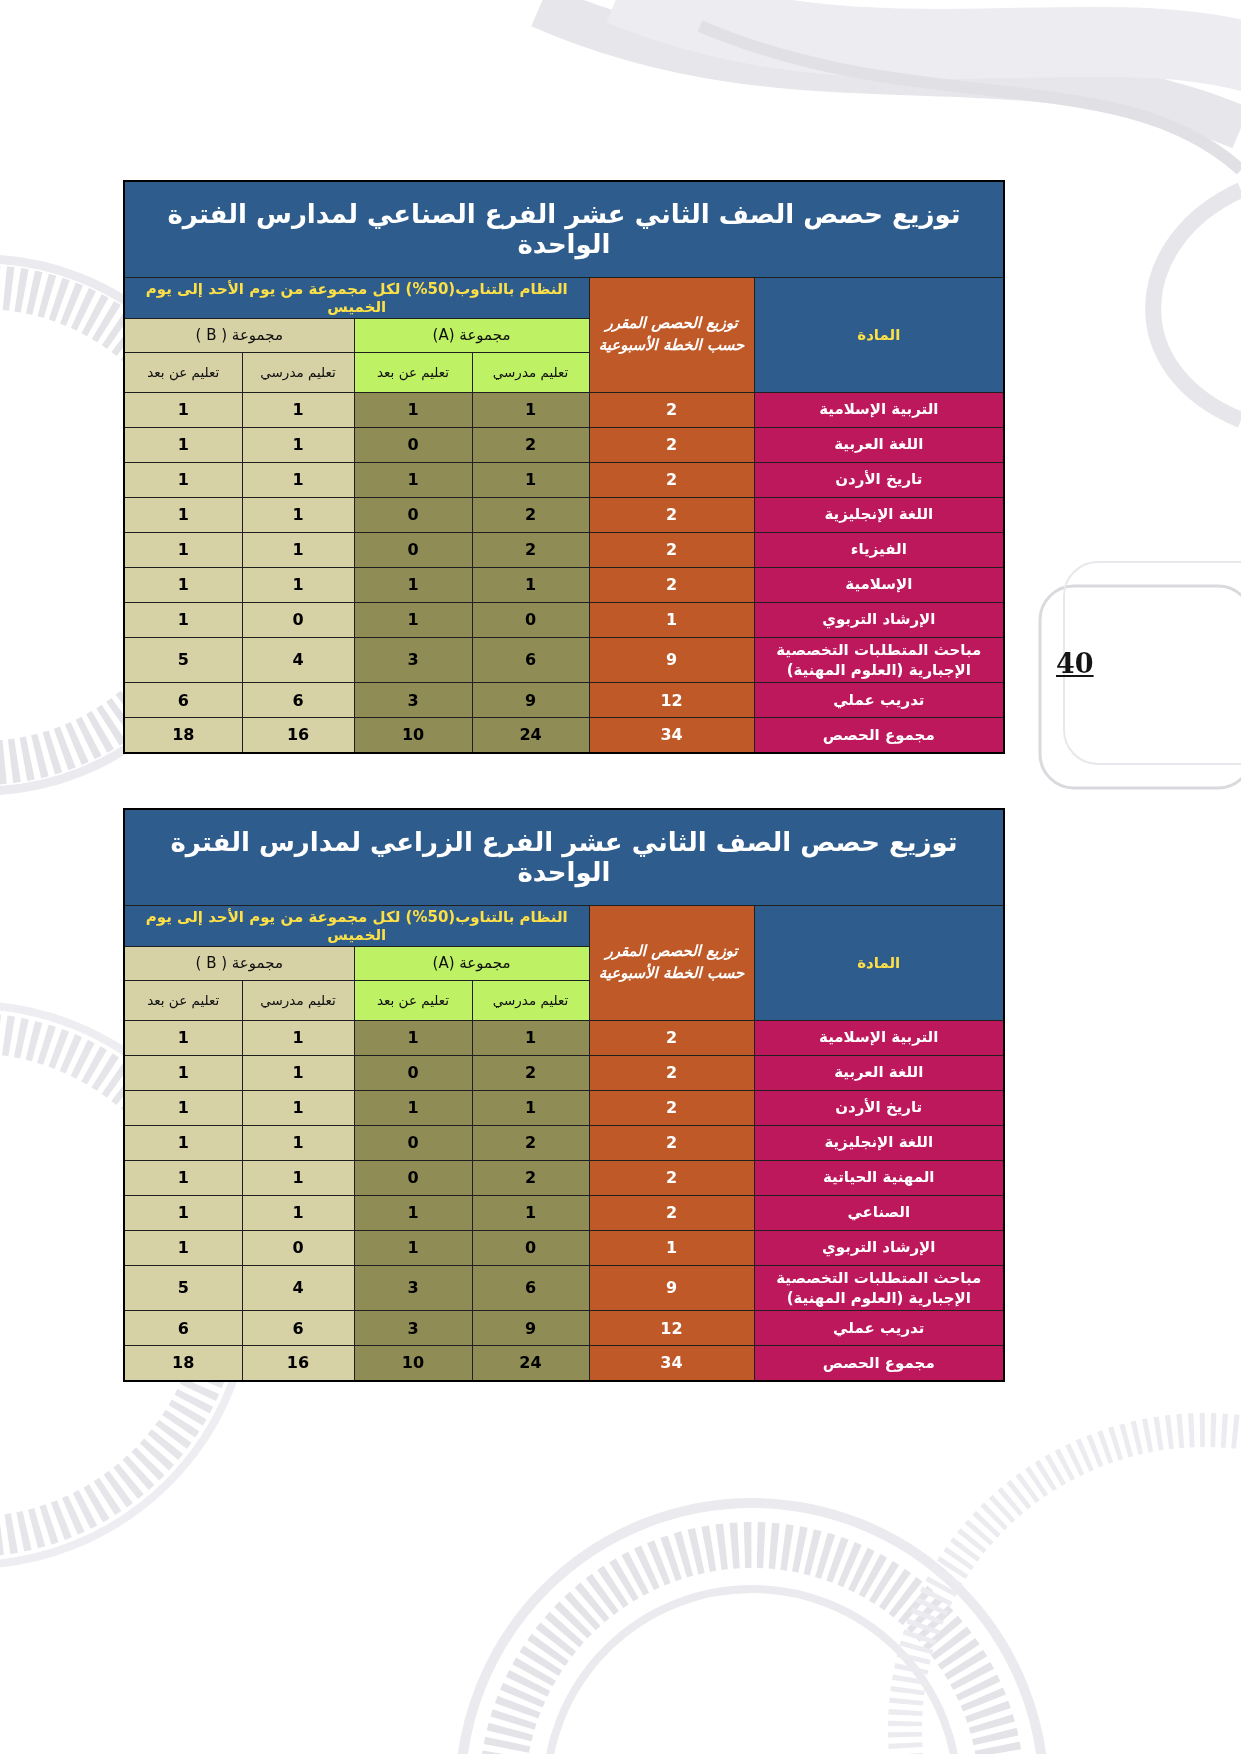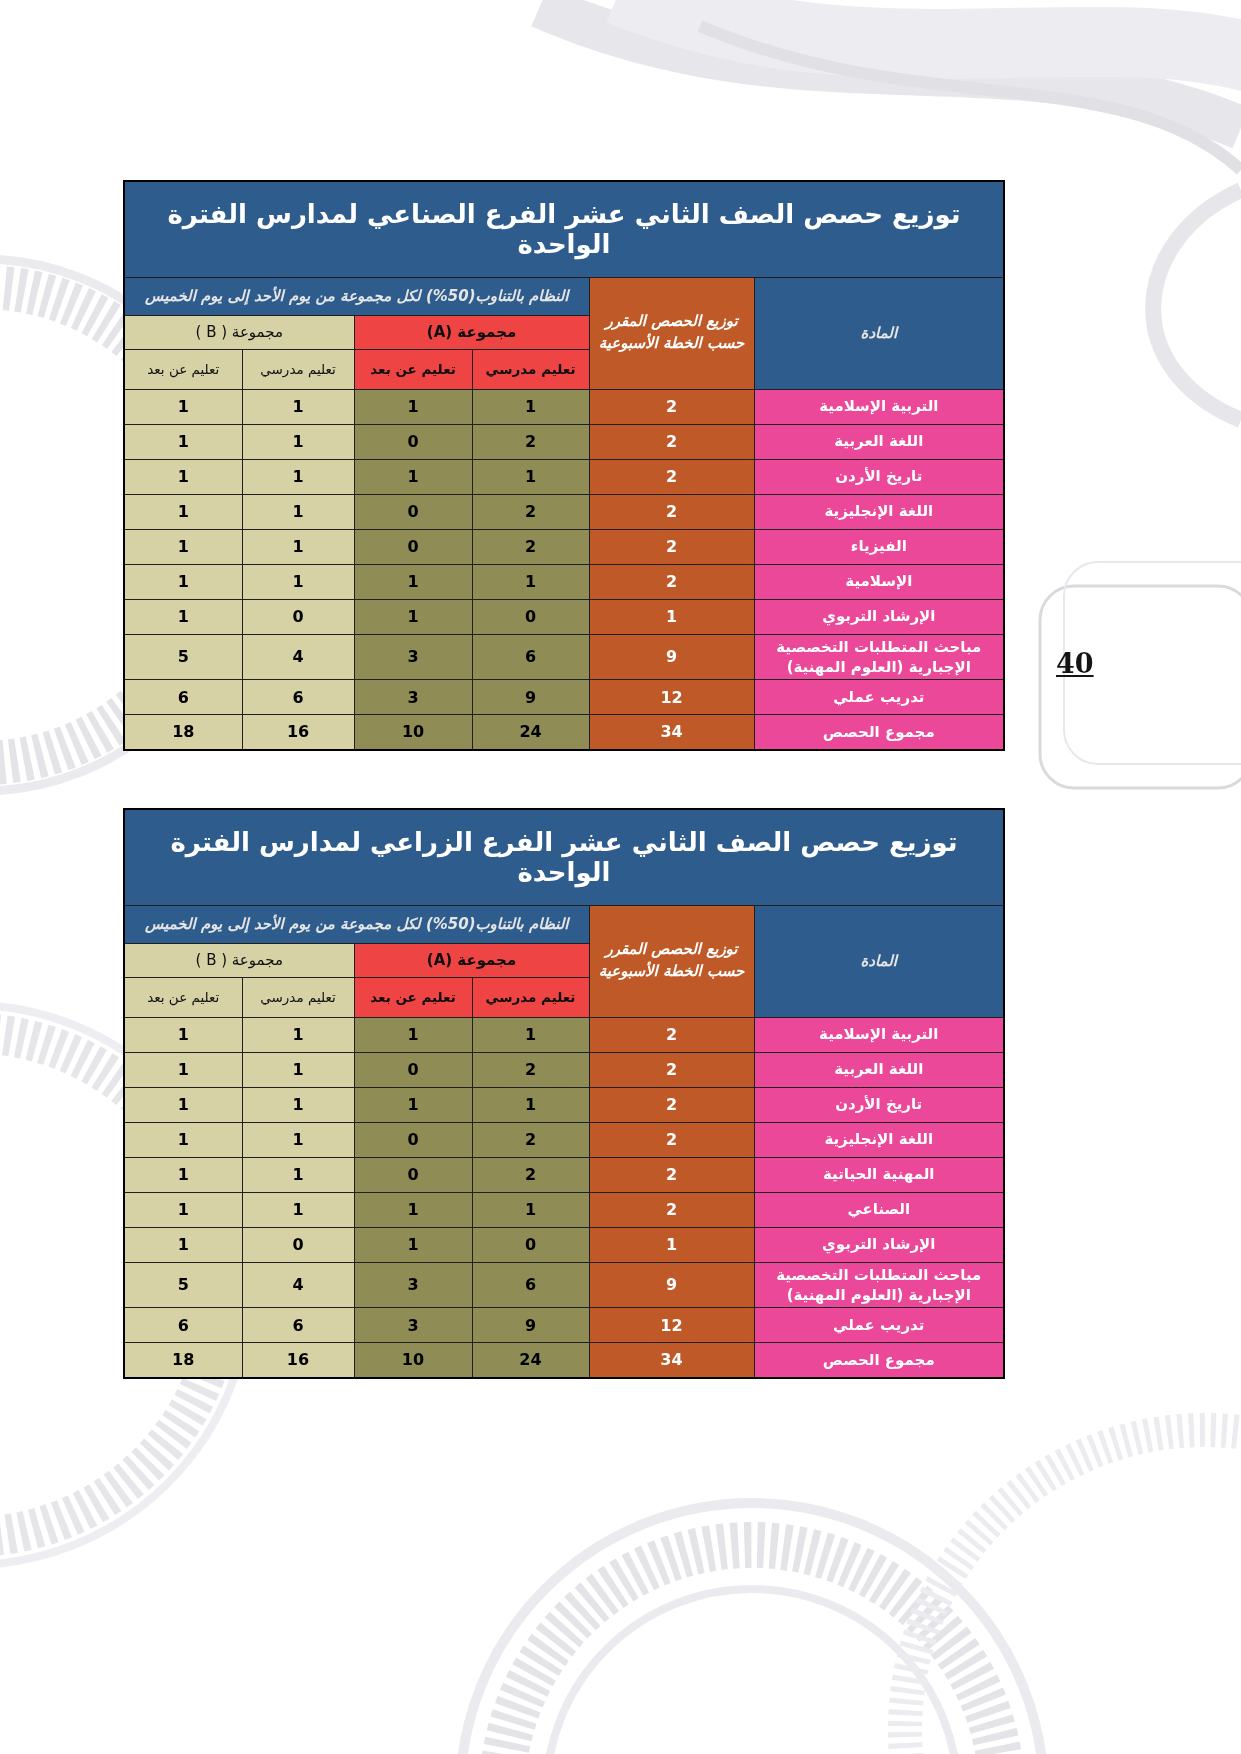--- a/index.html
+++ b/index.html
@@ -30,30 +30,30 @@
     padding:2px 5px;
     overflow:hidden;
   }
   .title-cell {
     height:96px;
     background:#2e5c8c;
     color:#ffffff;
     font-size:26px;
     font-weight:bold;
   }
-  .hdr-blue   { background:#2e5c8c; color:#e5e5e5; font-weight:bold; font-size:15px;font-style:italic; }
+  .hdr-blue   { background:#2e5c8c; color:#fde047; font-weight:bold; font-size:15px; }
   .hdr-orange { background:#bf5a28; color:#ffffff; font-weight:bold; font-size:15px; line-height:1.45;font-style:italic; }
-  .hdr-olive  { background:#ef4444; color:#0e0e0e; font-weight:bold; }
+  .hdr-olive  { background:#bef264; color:#0e0e0e; font-weight:normal; }
   .hdr-tan    { background:#d7d1a6; color:#0e0e0e; font-weight:normal; }
   .rotation   { height:38px; font-size:15px; }
   .group-row th { height:34px; font-size:15px; }
   .sub-row th   { height:40px; font-size:13.5px; }
 
   tbody td { height:35px; font-weight:bold; }
-  td.subject { background:#ec4899; color:#ffffff; font-size:15px; line-height:1.35; }
+  td.subject { background:#be185d; color:#ffffff; font-size:15px; line-height:1.35; }
   td.plan    { background:#bf5a28; color:#ffffff; font-size:16px; }
   td.olive   { background:#8f8c55; color:#000000; font-size:16px; }
   td.tan     { background:#d7d1a6; color:#000000; font-size:16px; }
 
   .page-number {
     position:absolute;
     left:1048px; top:648px;
     z-index:2;
     font-family:"DejaVu Serif", serif;
     font-size:27px;

